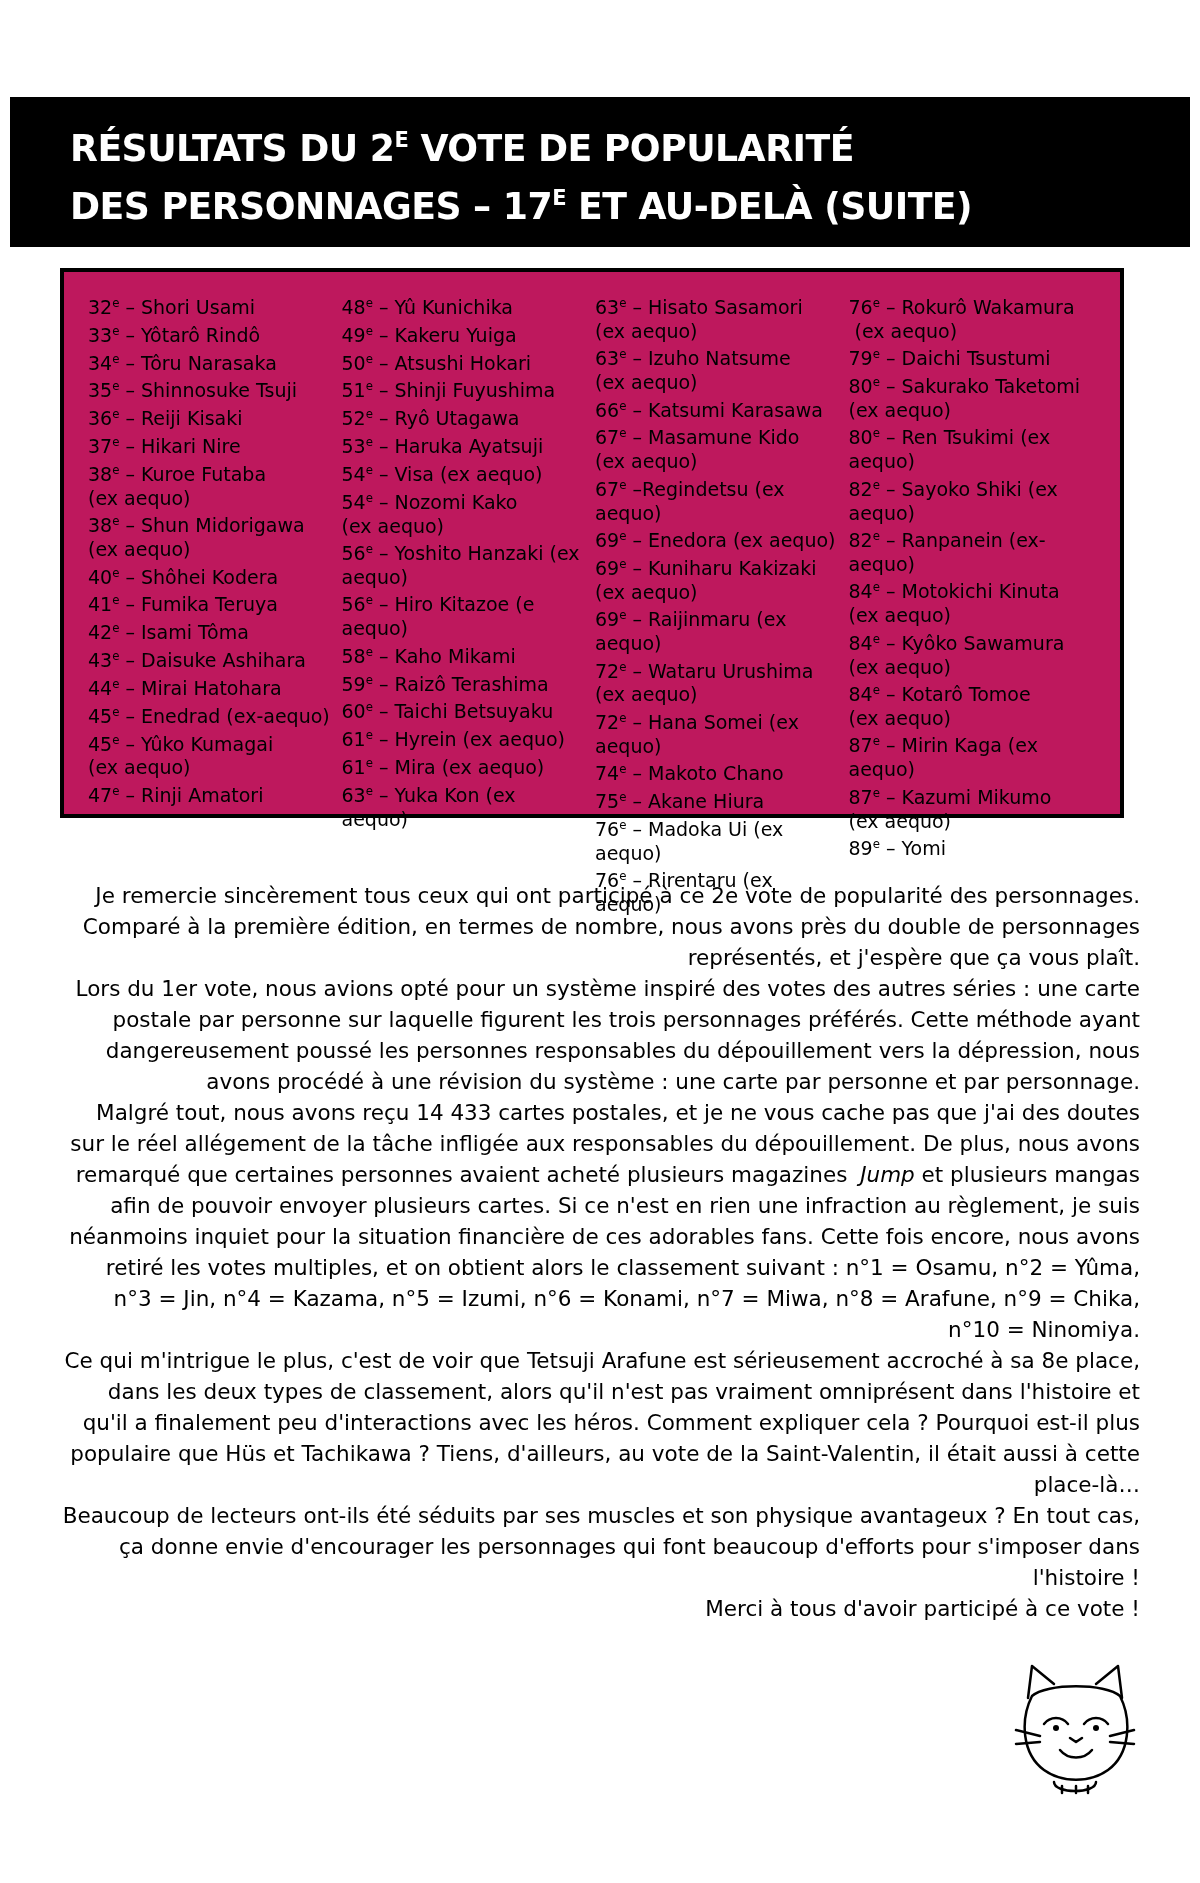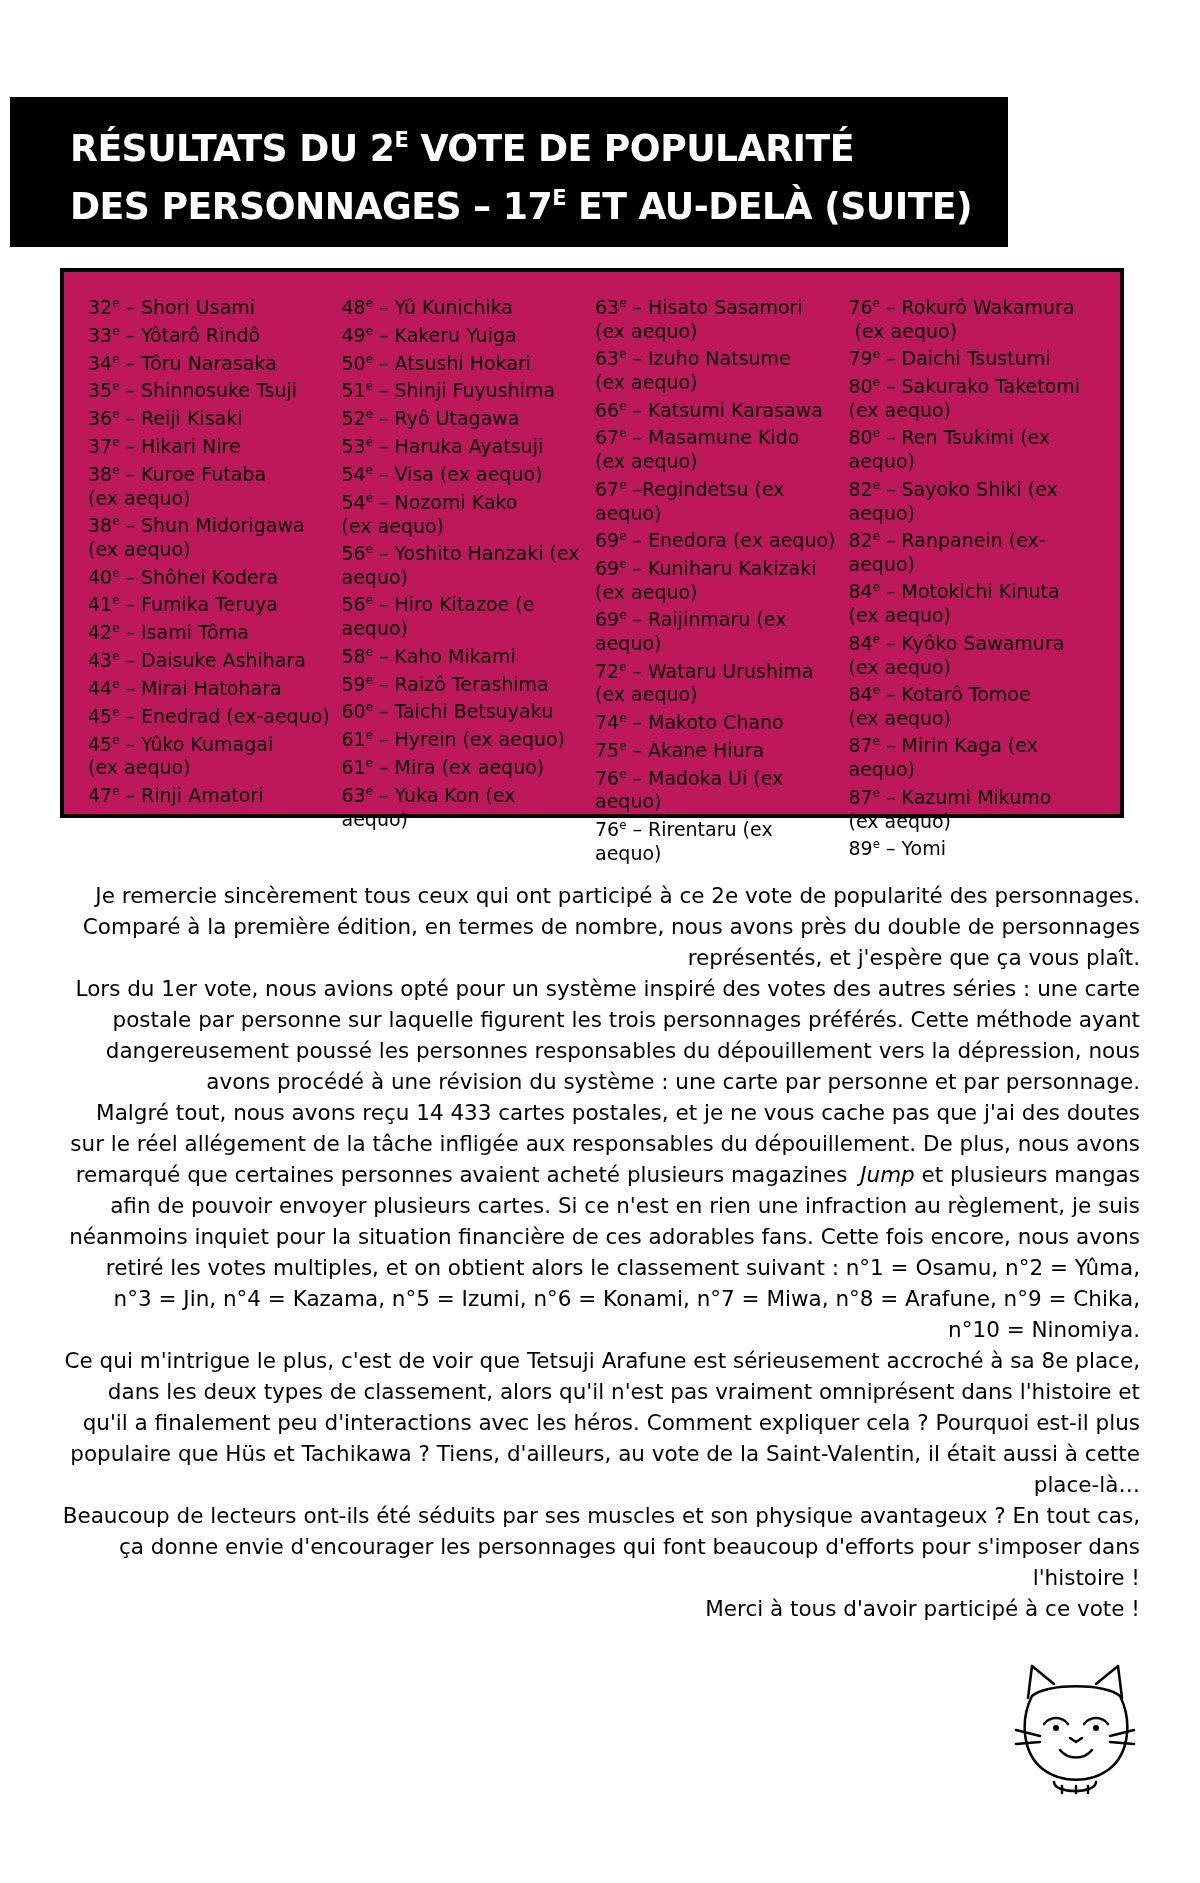--- a/index.html
+++ b/index.html
@@ -20,21 +20,21 @@
     left: 0; top: 0;
     width: 1200px;
     height: 1883px;
     background: #ffffff;
   }
   
   .banner {
     position: absolute;
     left: 10px;
     top: 97px;
-    width: 998px;
+    width: 1180px;
     height: 150px;
     background: #000000;
   }
   .banner-title {
     position: absolute;
     left: 60px;
     top: 18px;
     width: 1080px;
     color: #ffffff;
     font-family: "DejaVu Sans", sans-serif;
@@ -179,20 +179,21 @@
           <div class="entry">66<sup>e</sup> – Katsumi Karasawa</div>
           <div class="entry">67<sup>e</sup> – Masamune Kido
 (ex aequo)</div>
           <div class="entry">67<sup>e</sup> –Regindetsu (ex aequo)</div>
           <div class="entry">69<sup>e</sup> – Enedora (ex aequo)</div>
           <div class="entry">69<sup>e</sup> – Kuniharu Kakizaki
 (ex aequo)</div>
           <div class="entry">69<sup>e</sup> – Raijinmaru (ex aequo)</div>
           <div class="entry">72<sup>e</sup> – Wataru Urushima
 (ex aequo)</div>
+          <div class="entry">72<sup>e</sup> – Hana Somei (ex aequo)</div>
           <div class="entry">74<sup>e</sup> – Makoto Chano</div>
           <div class="entry">75<sup>e</sup> – Akane Hiura</div>
           <div class="entry">76<sup>e</sup> – Madoka Ui (ex aequo)</div>
           <div class="entry">76<sup>e</sup> – Rirentaru (ex aequo)</div>
         </div>
       <div class="results-col" id="col3">
           <div class="entry">76<sup>e</sup> – Rokurô Wakamura
  (ex aequo)</div>
           <div class="entry">79<sup>e</sup> – Daichi Tsustumi</div>
           <div class="entry">80<sup>e</sup> – Sakurako Taketomi

